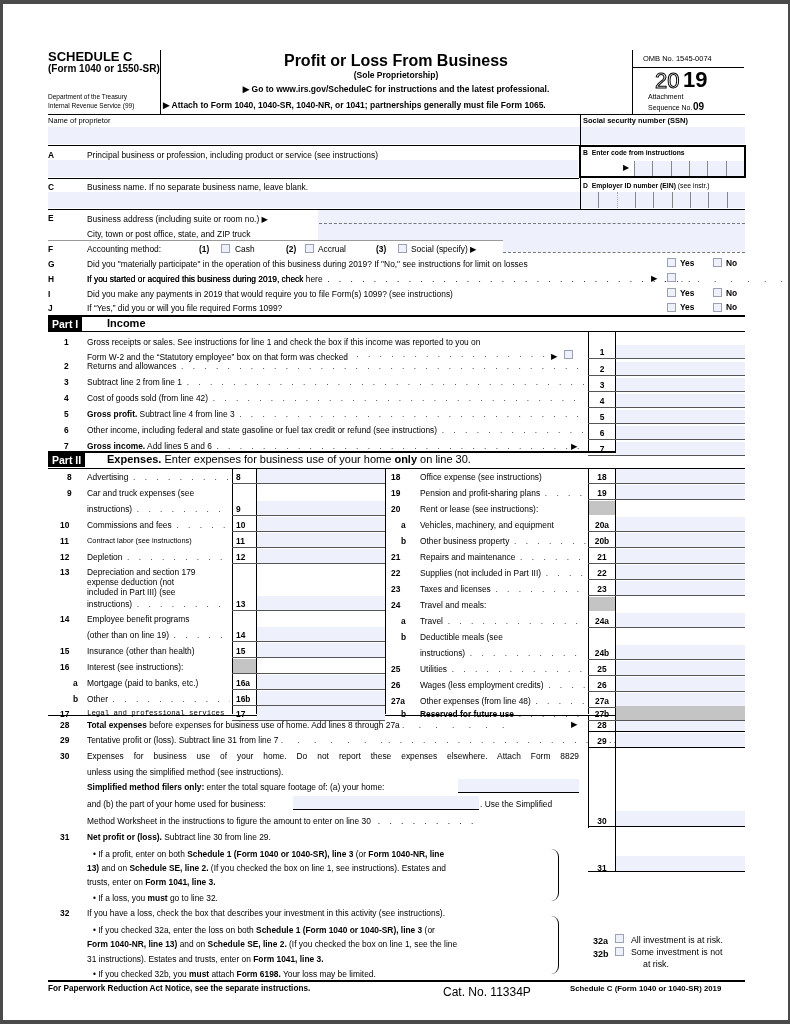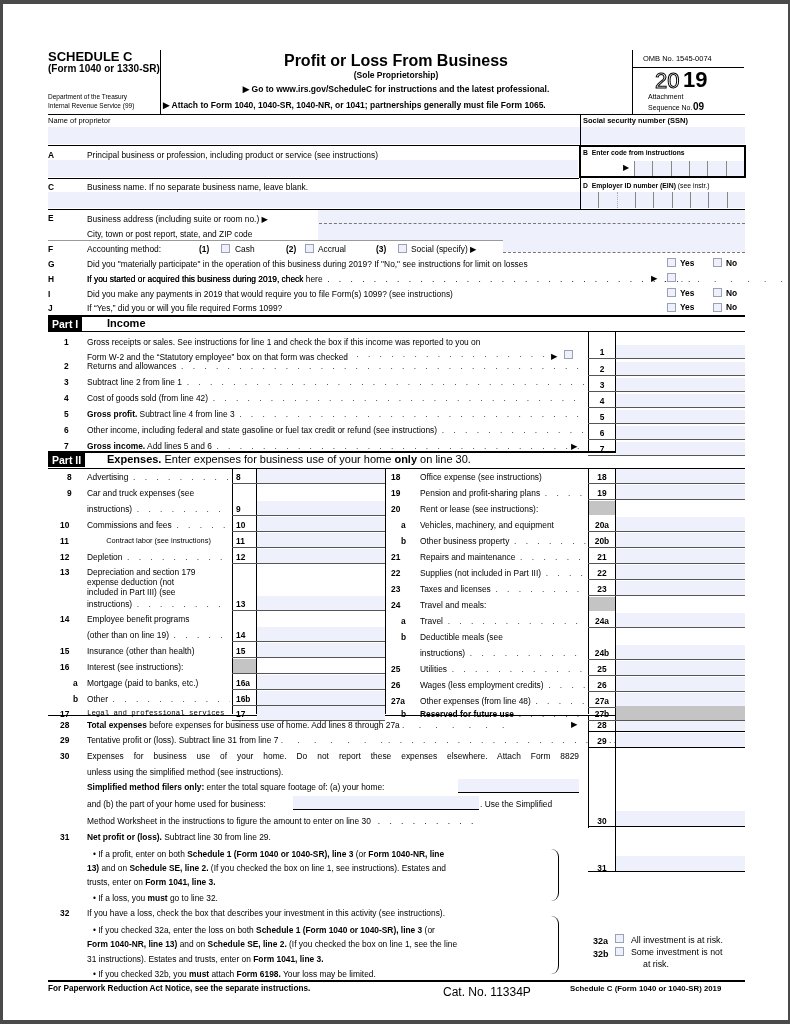--- a/index.html
+++ b/index.html
@@ -20,21 +20,21 @@
 .dash{position:absolute;border-top:1px dashed #777;height:0}
 .brace{position:absolute;border-right:1.5px solid #000;border-radius:0 10px 10px 0;width:8px}
 .partlbl{position:absolute;background:#000;color:#fff;font-weight:bold;font-size:10.5px;padding:1px 4px}
 </style>
 </head>
 <body>
 
 <div id="page">
 
 <div class="lbl b" style="left:45px;top:45px;font-size:13px">SCHEDULE C</div>
-<div class="lbl b" style="left:45px;top:59px;font-size:10px">(Form 1040 or 1330-SR)</div>
+<div class="lbl b" style="left:45px;top:59px;font-size:10px">(Form 1040 or 1550-SR)</div>
 <div class="lbl" style="left:45px;top:89px;font-size:6.5px">Department of the Treasury</div>
 <div class="lbl" style="left:45px;top:98px;font-size:6.5px">Internal Revenue Service (99)</div>
 <div class="vline" style="left:157px;top:46px;height:64px"></div>
 
 <div class="lbl b" style="left:157px;width:472px;top:48px;font-size:16px;text-align:center">Profit or Loss From Business</div>
 <div class="lbl b" style="left:157px;width:472px;top:66px;font-size:8.5px;text-align:center">(Sole Proprietorship)</div>
 <div class="lbl b" style="left:157px;width:472px;top:80px;font-size:8.5px;text-align:center">▶ Go to www.irs.gov/ScheduleC for instructions and the latest professional.</div>
 <div class="lbl b" style="left:160px;top:96px;font-size:8.5px">▶ Attach to Form 1040, 1040-SR, 1040-NR, or 1041; partnerships generally must file Form 1065.</div>
 
 <div class="vline" style="left:629px;top:46px;height:64px"></div>
@@ -85,21 +85,21 @@
       <div style="flex:1;border-left:1px solid #888"></div>
       <div style="flex:1;border-left:1px solid #888"></div>
       <div style="flex:1;border-left:1px solid #888"></div>
 </div>
 <div class="hline" style="left:45px;top:205px;width:697px"></div>
 
 <div class="lbl b" style="left:45px;top:209px">E</div>
 <div class="lbl" style="left:84px;top:210px">Business address (including suite or room no.) ▶</div>
 <div class="abs hl" style="left:315px;top:206px;width:427px;height:30px"></div>
 <div class="dash" style="left:316px;top:219px;width:426px"></div>
-<div class="lbl" style="left:84px;top:225px">City, town or post report, state, and ZIP code</div>
+<div class="lbl" style="left:84px;top:225px">City, town or post office, state, and ZIP truck</div>
 <div class="hline" style="left:45px;top:236px;width:697px;border-color:#999"></div>
 
 <div class="lbl b" style="left:45px;top:240px">F</div>
 <div class="lbl" style="left:84px;top:240px">Accounting method:</div>
 <div class="lbl b" style="left:196px;top:240px">(1)</div>
 <div class="cb" style="left:218px;top:240px"></div>
 <div class="lbl" style="left:232px;top:240px">Cash</div>
 <div class="lbl b" style="left:283px;top:240px">(2)</div>
 <div class="cb" style="left:302px;top:240px"></div>
 <div class="lbl" style="left:315px;top:240px">Accrual</div>
@@ -276,21 +276,21 @@
     <div class="lbl" style="left:84px;top:500px;width:143px;overflow:hidden"><span>instructions)</span>&nbsp;&nbsp;<span style="color:#333">.&nbsp;&nbsp;&nbsp;&nbsp;.&nbsp;&nbsp;&nbsp;&nbsp;.&nbsp;&nbsp;&nbsp;&nbsp;.&nbsp;&nbsp;&nbsp;&nbsp;.&nbsp;&nbsp;&nbsp;&nbsp;.&nbsp;&nbsp;&nbsp;&nbsp;.&nbsp;&nbsp;&nbsp;&nbsp;.&nbsp;&nbsp;&nbsp;&nbsp;.&nbsp;&nbsp;&nbsp;&nbsp;.&nbsp;&nbsp;&nbsp;&nbsp;.&nbsp;&nbsp;&nbsp;&nbsp;.&nbsp;&nbsp;&nbsp;&nbsp;.&nbsp;&nbsp;&nbsp;&nbsp;.&nbsp;&nbsp;&nbsp;&nbsp;.&nbsp;&nbsp;&nbsp;&nbsp;.&nbsp;&nbsp;&nbsp;&nbsp;.&nbsp;&nbsp;&nbsp;&nbsp;.&nbsp;&nbsp;&nbsp;&nbsp;.&nbsp;&nbsp;&nbsp;&nbsp;.&nbsp;&nbsp;&nbsp;&nbsp;.&nbsp;&nbsp;&nbsp;&nbsp;.&nbsp;&nbsp;&nbsp;&nbsp;.&nbsp;&nbsp;&nbsp;&nbsp;.&nbsp;&nbsp;&nbsp;&nbsp;.&nbsp;&nbsp;&nbsp;&nbsp;.&nbsp;&nbsp;&nbsp;&nbsp;.&nbsp;&nbsp;&nbsp;&nbsp;.&nbsp;&nbsp;&nbsp;&nbsp;.&nbsp;&nbsp;&nbsp;&nbsp;.&nbsp;&nbsp;&nbsp;&nbsp;.&nbsp;&nbsp;&nbsp;&nbsp;.&nbsp;&nbsp;&nbsp;&nbsp;.&nbsp;&nbsp;&nbsp;&nbsp;.&nbsp;&nbsp;&nbsp;&nbsp;.&nbsp;&nbsp;&nbsp;&nbsp;.&nbsp;&nbsp;&nbsp;&nbsp;.&nbsp;&nbsp;&nbsp;&nbsp;.&nbsp;&nbsp;&nbsp;&nbsp;.&nbsp;&nbsp;&nbsp;&nbsp;.&nbsp;&nbsp;&nbsp;&nbsp;</span></div>
     <div class="ln" style="left:230px;width:23px;text-align:left;padding-left:3px;top:500px">9</div>
     <div class="abs hl" style="left:254px;top:497px;width:128px;height:14px"></div>
     <div class="hline" style="left:229px;top:511px;width:153px;border-color:#555"></div>
     <div class="lbl b" style="left:57px;top:516px">10</div>
     <div class="lbl" style="left:84px;top:516px;width:143px;overflow:hidden;"><span>Commissions and fees</span>&nbsp;&nbsp;<span style="color:#333">.&nbsp;&nbsp;&nbsp;&nbsp;.&nbsp;&nbsp;&nbsp;&nbsp;.&nbsp;&nbsp;&nbsp;&nbsp;.&nbsp;&nbsp;&nbsp;&nbsp;.&nbsp;&nbsp;&nbsp;&nbsp;.&nbsp;&nbsp;&nbsp;&nbsp;.&nbsp;&nbsp;&nbsp;&nbsp;.&nbsp;&nbsp;&nbsp;&nbsp;.&nbsp;&nbsp;&nbsp;&nbsp;.&nbsp;&nbsp;&nbsp;&nbsp;.&nbsp;&nbsp;&nbsp;&nbsp;.&nbsp;&nbsp;&nbsp;&nbsp;.&nbsp;&nbsp;&nbsp;&nbsp;.&nbsp;&nbsp;&nbsp;&nbsp;.&nbsp;&nbsp;&nbsp;&nbsp;.&nbsp;&nbsp;&nbsp;&nbsp;.&nbsp;&nbsp;&nbsp;&nbsp;.&nbsp;&nbsp;&nbsp;&nbsp;.&nbsp;&nbsp;&nbsp;&nbsp;.&nbsp;&nbsp;&nbsp;&nbsp;.&nbsp;&nbsp;&nbsp;&nbsp;.&nbsp;&nbsp;&nbsp;&nbsp;.&nbsp;&nbsp;&nbsp;&nbsp;.&nbsp;&nbsp;&nbsp;&nbsp;.&nbsp;&nbsp;&nbsp;&nbsp;.&nbsp;&nbsp;&nbsp;&nbsp;.&nbsp;&nbsp;&nbsp;&nbsp;.&nbsp;&nbsp;&nbsp;&nbsp;.&nbsp;&nbsp;&nbsp;&nbsp;.&nbsp;&nbsp;&nbsp;&nbsp;.&nbsp;&nbsp;&nbsp;&nbsp;.&nbsp;&nbsp;&nbsp;&nbsp;.&nbsp;&nbsp;&nbsp;&nbsp;.&nbsp;&nbsp;&nbsp;&nbsp;.&nbsp;&nbsp;&nbsp;&nbsp;.&nbsp;&nbsp;&nbsp;&nbsp;.&nbsp;&nbsp;&nbsp;&nbsp;.&nbsp;&nbsp;&nbsp;&nbsp;.&nbsp;&nbsp;&nbsp;&nbsp;.&nbsp;&nbsp;&nbsp;&nbsp;</span></div>
     <div class="ln" style="left:230px;width:23px;text-align:left;padding-left:3px;top:516px">10</div>
     <div class="abs hl" style="left:254px;top:513px;width:128px;height:14px"></div>
     <div class="hline" style="left:229px;top:527px;width:153px;border-color:#555"></div>
     <div class="lbl b" style="left:57px;top:532px">11</div>
-    <div class="lbl" style="left:84px;top:532px;width:143px;overflow:hidden;font-size:7.4px;text-align:center;"><span>Contract labor (see instructions)</span></div>
+    <div class="lbl" style="left:84px;top:532px;width:143px;overflow:hidden;font-size:7.4px;"><span>Contract labor (see instructions)</span></div>
     <div class="ln" style="left:230px;width:23px;text-align:left;padding-left:3px;top:532px">11</div>
     <div class="abs hl" style="left:254px;top:529px;width:128px;height:14px"></div>
     <div class="hline" style="left:229px;top:543px;width:153px;border-color:#555"></div>
     <div class="lbl b" style="left:57px;top:548px">12</div>
     <div class="lbl" style="left:84px;top:548px;width:143px;overflow:hidden;"><span>Depletion</span>&nbsp;&nbsp;<span style="color:#333">.&nbsp;&nbsp;&nbsp;&nbsp;.&nbsp;&nbsp;&nbsp;&nbsp;.&nbsp;&nbsp;&nbsp;&nbsp;.&nbsp;&nbsp;&nbsp;&nbsp;.&nbsp;&nbsp;&nbsp;&nbsp;.&nbsp;&nbsp;&nbsp;&nbsp;.&nbsp;&nbsp;&nbsp;&nbsp;.&nbsp;&nbsp;&nbsp;&nbsp;.&nbsp;&nbsp;&nbsp;&nbsp;.&nbsp;&nbsp;&nbsp;&nbsp;.&nbsp;&nbsp;&nbsp;&nbsp;.&nbsp;&nbsp;&nbsp;&nbsp;.&nbsp;&nbsp;&nbsp;&nbsp;.&nbsp;&nbsp;&nbsp;&nbsp;.&nbsp;&nbsp;&nbsp;&nbsp;.&nbsp;&nbsp;&nbsp;&nbsp;.&nbsp;&nbsp;&nbsp;&nbsp;.&nbsp;&nbsp;&nbsp;&nbsp;.&nbsp;&nbsp;&nbsp;&nbsp;.&nbsp;&nbsp;&nbsp;&nbsp;.&nbsp;&nbsp;&nbsp;&nbsp;.&nbsp;&nbsp;&nbsp;&nbsp;.&nbsp;&nbsp;&nbsp;&nbsp;.&nbsp;&nbsp;&nbsp;&nbsp;.&nbsp;&nbsp;&nbsp;&nbsp;.&nbsp;&nbsp;&nbsp;&nbsp;.&nbsp;&nbsp;&nbsp;&nbsp;.&nbsp;&nbsp;&nbsp;&nbsp;.&nbsp;&nbsp;&nbsp;&nbsp;.&nbsp;&nbsp;&nbsp;&nbsp;.&nbsp;&nbsp;&nbsp;&nbsp;.&nbsp;&nbsp;&nbsp;&nbsp;.&nbsp;&nbsp;&nbsp;&nbsp;.&nbsp;&nbsp;&nbsp;&nbsp;.&nbsp;&nbsp;&nbsp;&nbsp;.&nbsp;&nbsp;&nbsp;&nbsp;.&nbsp;&nbsp;&nbsp;&nbsp;.&nbsp;&nbsp;&nbsp;&nbsp;.&nbsp;&nbsp;&nbsp;&nbsp;.&nbsp;&nbsp;&nbsp;&nbsp;</span></div>
     <div class="ln" style="left:230px;width:23px;text-align:left;padding-left:3px;top:548px">12</div>
     <div class="abs hl" style="left:254px;top:545px;width:128px;height:14px"></div>
     <div class="hline" style="left:229px;top:559px;width:153px;border-color:#555"></div>
     <div class="lbl b" style="left:57px;top:563px">13</div>
     <div class="lbl" style="left:84px;top:563px;width:143px;overflow:hidden"><span>Depreciation and section 179</span></div>

